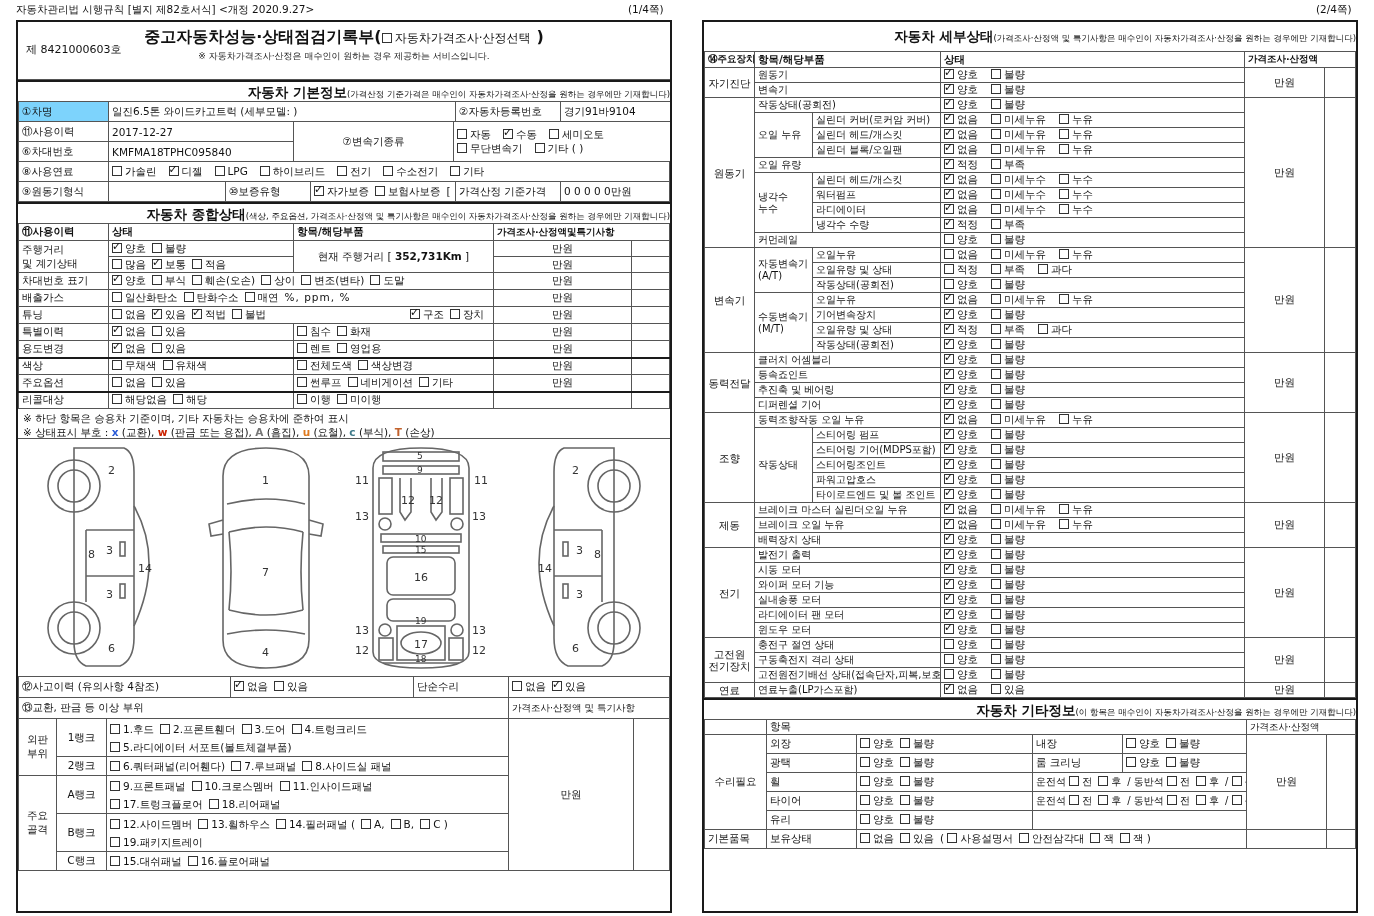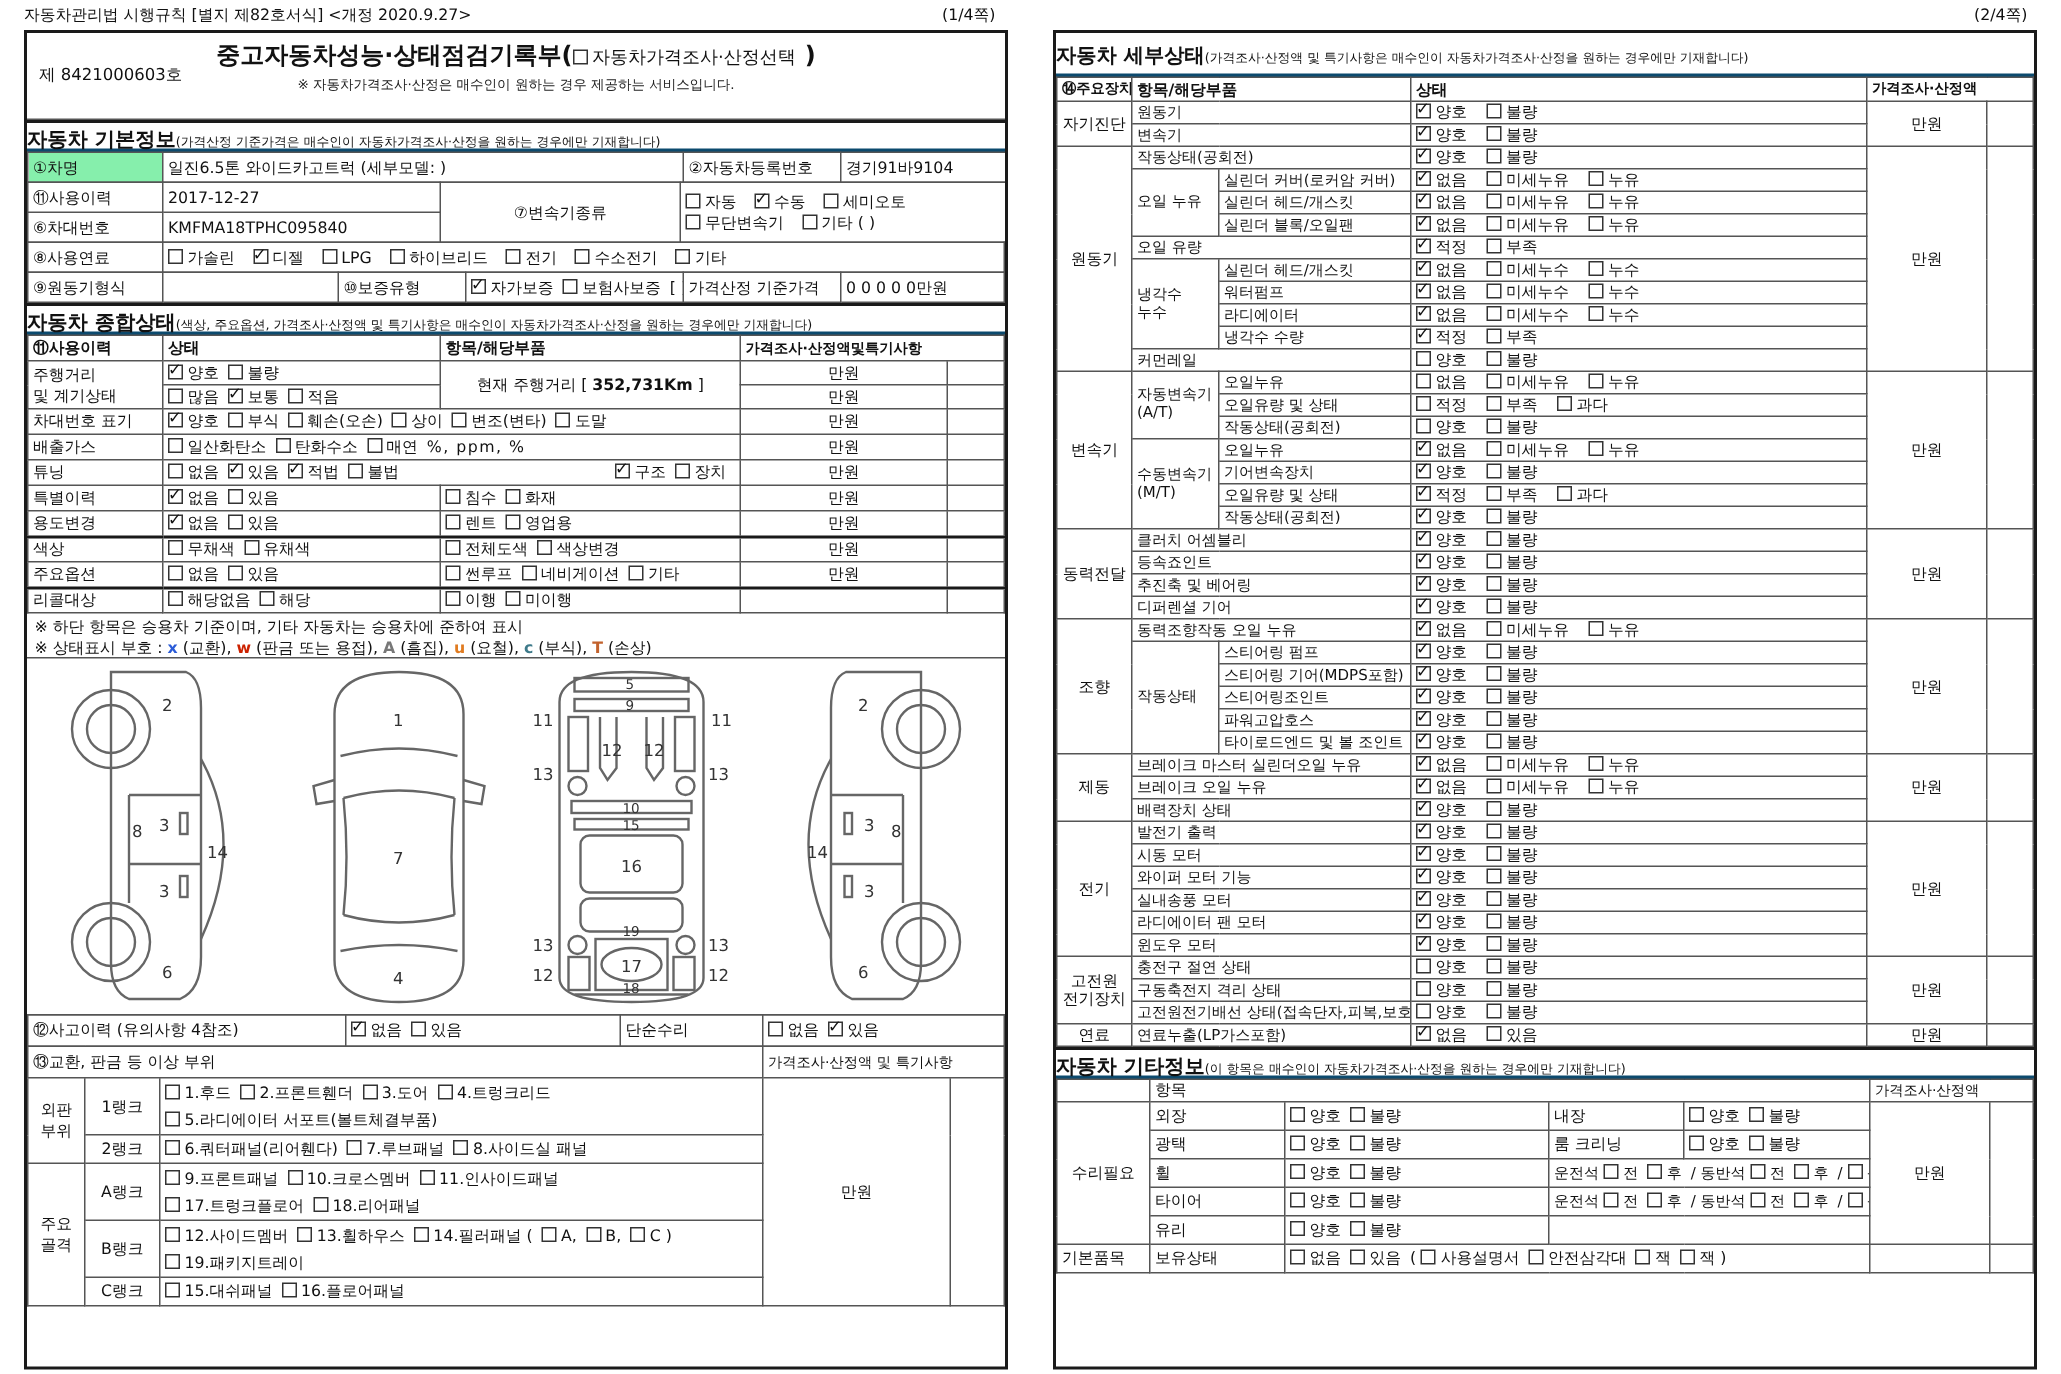--- a/index.html
+++ b/index.html
@@ -9,32 +9,32 @@
 .page{position:absolute;top:20px;height:893px;width:656px;border:2px solid #1a1a1a;background:#fff;overflow:hidden}
 #p1{left:16px}
 #p2{left:702px}
 table{border-collapse:collapse;width:100%;table-layout:fixed;margin-top:-1px}
 td,th{border:1px solid #555;padding:0 3px;font-size:10.5px;overflow:hidden;white-space:nowrap;vertical-align:middle;text-align:left}
 th{font-weight:bold}
 .titleblock{position:relative;border-bottom:1px solid #555;text-align:center;padding:5px 0 3px 0;height:58px}
 .docno{position:absolute;left:8px;top:20px;font-size:11px}
 .maintitle{font-size:16px;font-weight:bold}
 .subnote{font-size:9px;color:#222;margin-top:2px}
-.sect{border-top:2px solid #1a1a1a;border-bottom:3px solid #0c4a6e;text-align:left;padding:2px 0;height:22px}
+.sect{border-top:2px solid #1a1a1a;border-bottom:1px solid #0c4a6e;text-align:right;padding:2px 0;height:22px}
 .sect b{font-size:13.5px}
 .sect small{font-size:8.5px}
 .cb{display:inline-block;width:10px;height:10px;border:1px solid #333;background:#fff;vertical-align:-1px;position:relative}
 .cb.on:after{content:"\2713";position:absolute;left:-1px;top:-4px;font-size:11px;font-weight:bold;color:#111}
 .opt{white-space:nowrap;margin-right:6px;display:inline-block}
 .ol{margin-left:3px}
 .w .opt{margin-right:12px}
 .center{text-align:center}
 .pr{text-align:center}
 .pre{white-space:pre-line}
-.lab{background:#86efac}
+.lab{background:#7dd3fc}
 .notes{border-bottom:1px solid #555;padding:2px 5px;height:30px;line-height:14px;font-size:10.5px}
 .diagrams{display:flex;justify-content:space-around;align-items:center;border-bottom:1px solid #555;height:238px;padding:2px 0}
 .diagrams svg{display:block}
 svg path,svg rect,svg circle,svg ellipse,svg line{fill:none;stroke:#666;stroke-width:1.6}
 svg text{fill:#333;font-size:11px;font-family:"DejaVu Sans",sans-serif;stroke:none}
 .rankcell{white-space:normal;line-height:18px}
 #dt td{height:15px}
 #dt .gname{text-align:center;white-space:pre-line;line-height:12px}
 #dt .sub{white-space:pre-line;line-height:12px;font-size:10px}
 #dt .item{font-size:10px}

